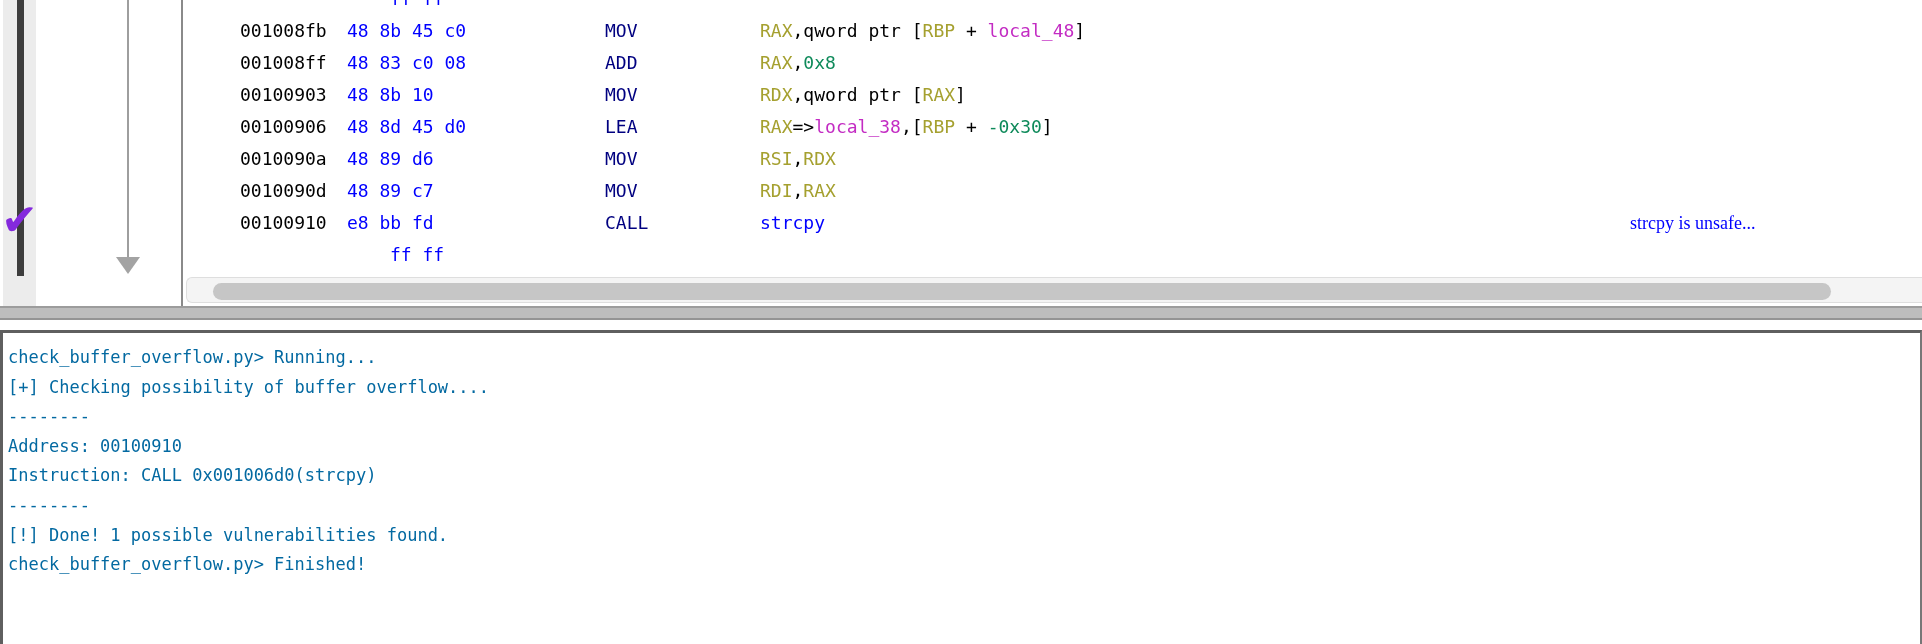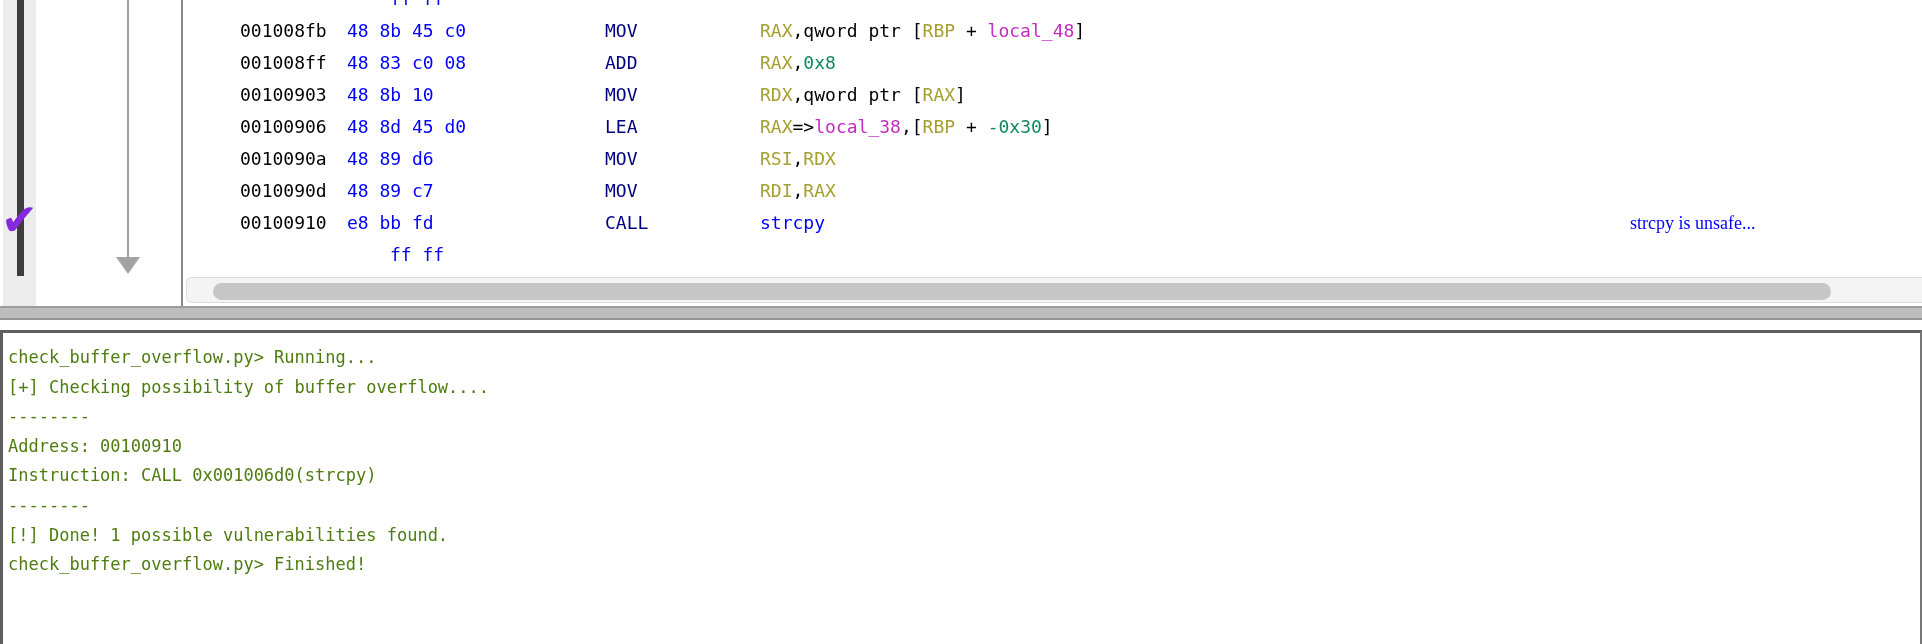--- a/index.html
+++ b/index.html
@@ -63,21 +63,21 @@
     background:linear-gradient(to right,#a4a4a4,#dbdbdb);
     border-bottom:4px solid #787878;
     box-shadow:inset 0 1px 0 #cfcfcf;
   }
   .console-title{
     margin-left:11px;font-family:"DejaVu Sans","Liberation Sans",sans-serif;
     font-size:20px;color:#0e0e0e;letter-spacing:0.2px;
   }
   .monitor-icon{display:block;}
   .console-output{
-    padding:10px 0 0 5px;font-size:17px;line-height:29.6px;color:#4d7c0f;
+    padding:10px 0 0 5px;font-size:17px;line-height:29.6px;color:#0369a1;
     white-space:pre;overflow:hidden;height:260px;
   }
   .console-line{height:29.6px;}
 </style>
 </head>
 <body>
 
 <div class="top-panel">
   <div class="gutter-strip"></div>
   <div class="flow-bar"></div>

